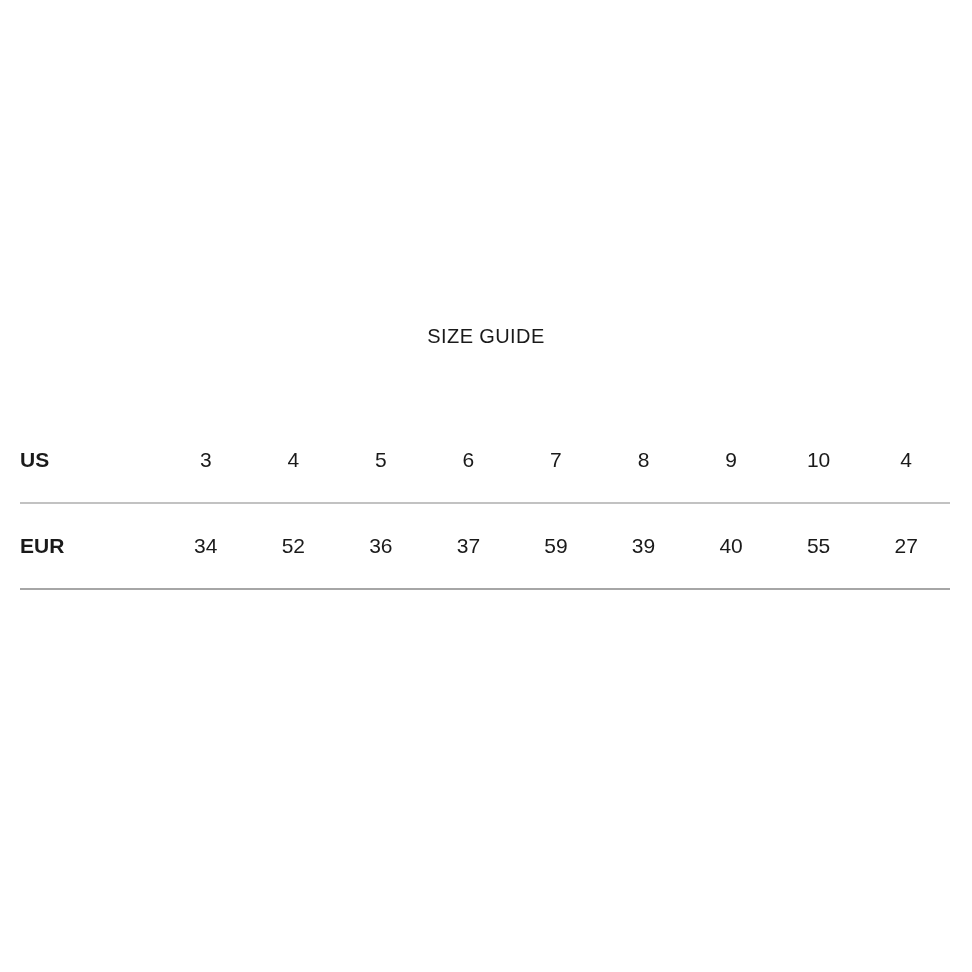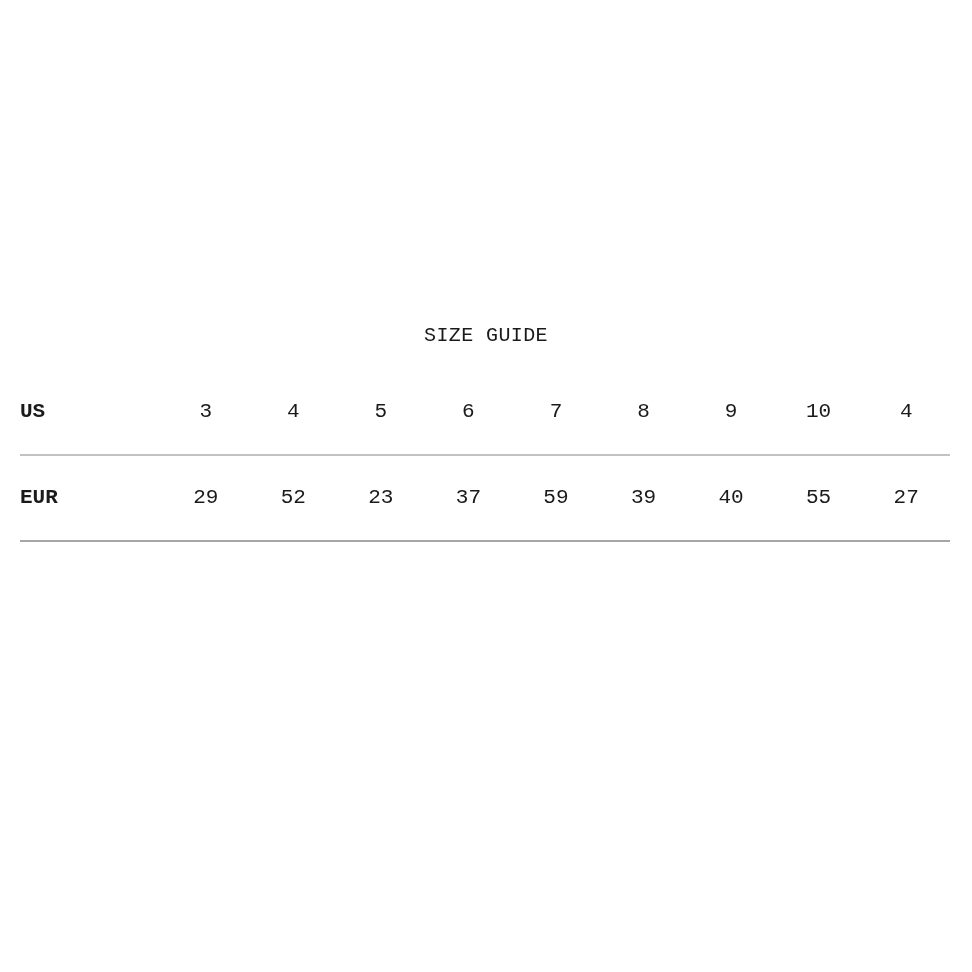--- a/index.html
+++ b/index.html
@@ -6,38 +6,38 @@
     margin: 0;
     padding: 0;
     background: #ffffff;
   }
   .page {
     position: relative;
     width: 972px;
     height: 972px;
     background: var(--page-bg, #ffffff);
     overflow: hidden;
-    font-family: Liberation Mono, monospace;
+    font-family: Liberation Sans, sans-serif;
     color: var(--text-color, #1a1a1a);
   }
   .guide-title {
     margin: 0;
     padding-top: 324px;
     text-align: center;
     font-size: 20px;
     font-weight: 400;
     letter-spacing: 0.4px;
     line-height: 24px;
     color: var(--text-color, #1a1a1a);
   }
   table.size-table {
     border-collapse: collapse;
     table-layout: fixed;
     width: 930px;
-    margin: 52px 22px 0 20px;
+    margin: 100px 22px 0 20px;
   }
   table.size-table col.label-col { width: 142px; }
   table.size-table td {
     font-size: 21px;
     line-height: 24px;
     vertical-align: top;
     padding: 30px 0;
     text-align: center;
   }
   table.size-table tr.row-first td { padding-top: 0; }
@@ -77,23 +77,23 @@
         <td>5</td>
         <td>6</td>
         <td>7</td>
         <td>8</td>
         <td>9</td>
         <td>10</td>
         <td>4</td>
       </tr>
       <tr class="row-eur">
         <td class="row-label">EUR</td>
-        <td>29</td>
+        <td>34</td>
         <td>52</td>
-        <td>23</td>
+        <td>36</td>
         <td>37</td>
         <td>59</td>
         <td>39</td>
         <td>40</td>
         <td>55</td>
         <td>27</td>
       </tr>
     </tbody>
   </table>
 

